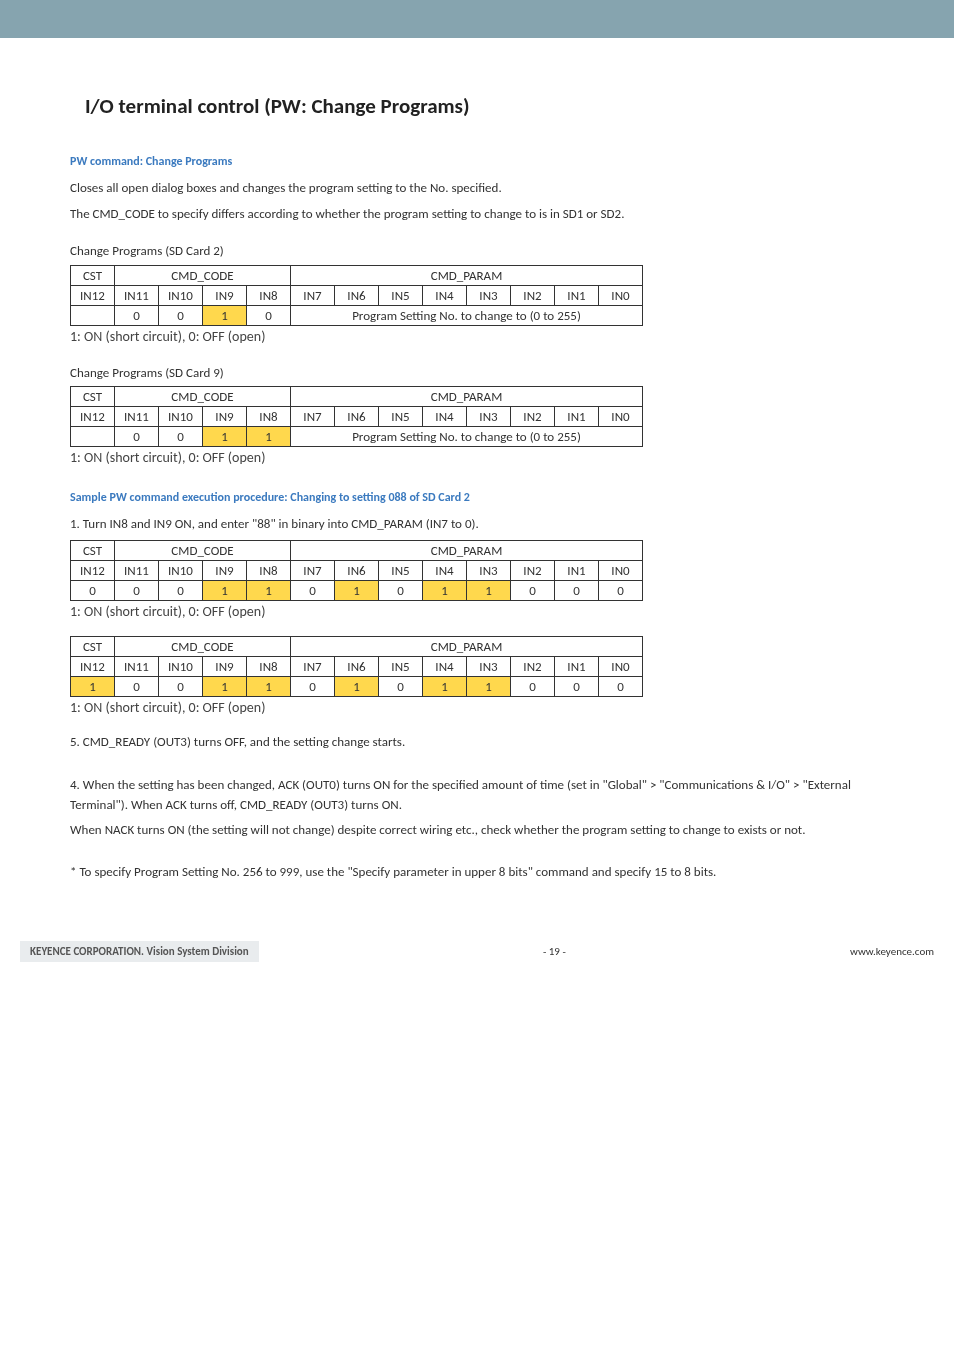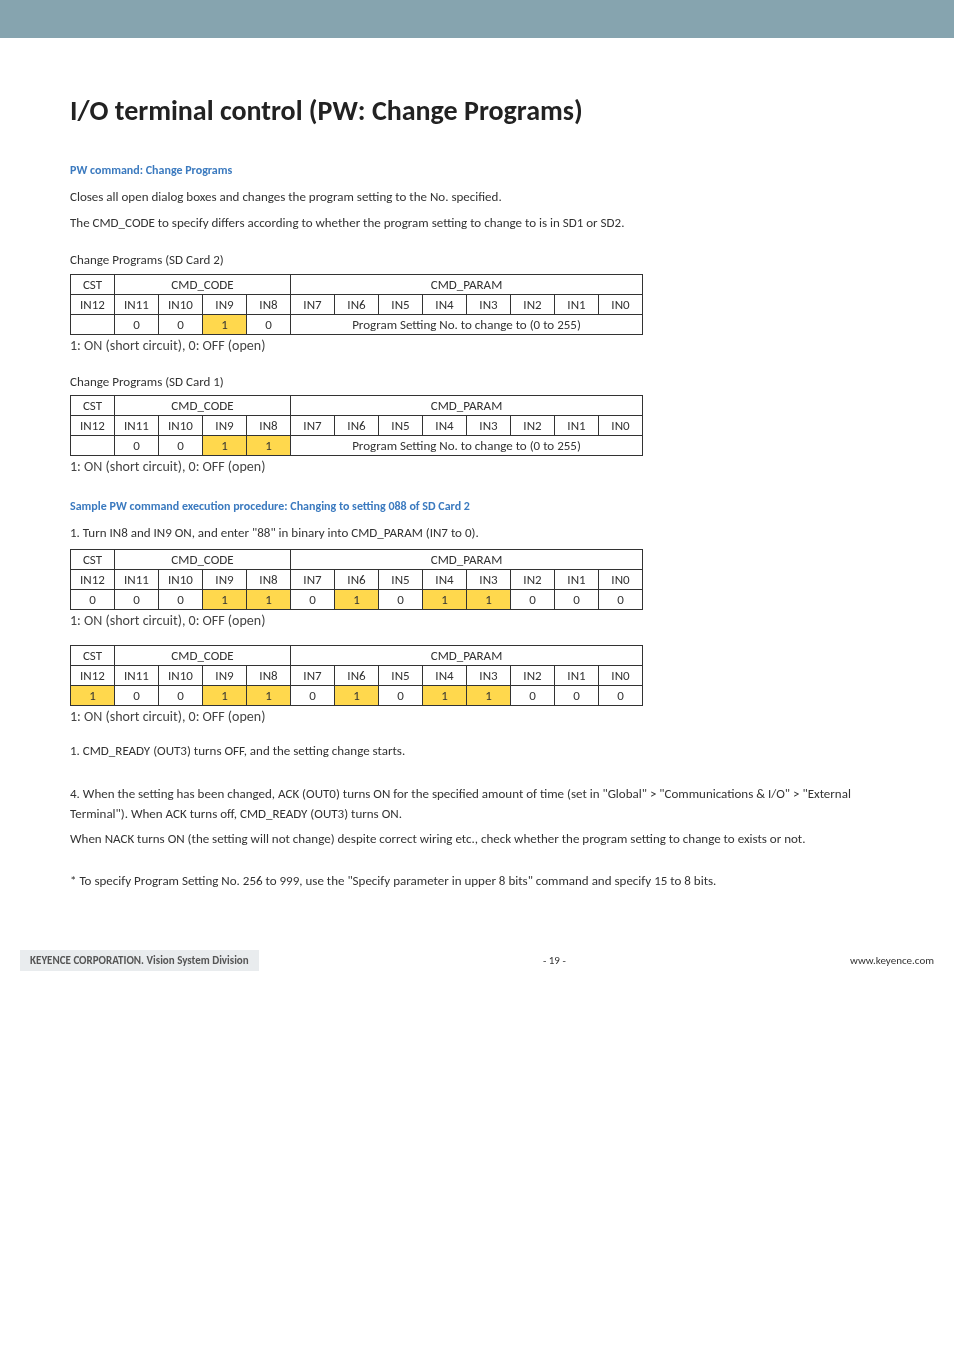--- a/index.html
+++ b/index.html
@@ -1,19 +1,19 @@
 <!DOCTYPE html>
 <html><head>
 <meta charset="utf-8">
 <style>
   html,body{margin:0;padding:0;background:#fff;color:#333;font-family:Calibri,Arial,sans-serif;font-size:13px;}
   .page{width:954px;margin:0 auto;background:#fff;}
   .topbar{height:38px;background:#86a4af;margin-bottom:55px;}
   .content{padding:0 70px;}
-  h1{font-size:28px;font-weight:bold;color:#222;margin:0 0 35px 0;}
+  h1{font-size:21px;font-weight:bold;color:#222;margin:0 0 35px 15px;}
   h2{color:#3b7abf;font-size:12px;font-weight:bold;margin:24px 0 10px 0;}
   p{margin:6px 0;line-height:1.5;}
   .caption{margin-top:18px;margin-bottom:4px;}
   table.bits{border-collapse:collapse;font-size:13px;margin-bottom:2px;}
   table.bits th,table.bits td{border:1px solid #333;padding:2px 4px;text-align:center;min-width:35px;}
   table.bits th{font-weight:normal;}
   td.hl,th.hl{background:#ffd84d;}
   td.param-msg{text-align:left;padding-left:6px;}
   .note{font-size:14px;color:#444;margin:2px 0 16px 0;}
   .footer{display:flex;justify-content:space-between;align-items:center;margin-top:60px;padding:0 20px 30px 20px;font-size:11px;gap:6px;}
@@ -61,21 +61,21 @@
         <td>0</td>
         <td>0</td>
         <td class="hl">1</td>
         <td>0</td>
         <td colspan="8" class="param-msg">Program Setting No. to change to (0 to 255)</td>
       </tr>
     </tbody>
       </table>
     <div class="note">1: ON (short circuit), 0: OFF (open)</div>
 
-    <p class="caption">Change Programs (SD Card 1)</p>
+    <p class="caption">Change Programs (SD Card 9)</p>
     <table class="bits">
       <tbody>
           <tr>
         <th>CST</th>
         <th colspan="4">CMD_CODE</th>
         <th colspan="8">CMD_PARAM</th>
       </tr>
       <tr>
         <th>IN12</th>
         <th>IN11</th>
@@ -182,21 +182,21 @@
         <td class="hl">1</td>
         <td class="hl">1</td>
         <td>0</td>
         <td>0</td>
         <td>0</td>
       </tr>
     </tbody>
       </table>
     <div class="note">1: ON (short circuit), 0: OFF (open)</div>
 
-    <p>1. CMD_READY (OUT3) turns OFF, and the setting change starts.</p>
+    <p>5. CMD_READY (OUT3) turns OFF, and the setting change starts.</p>
     <p style="margin-top:24px;">4. When the setting has been changed, ACK (OUT0) turns ON for the specified amount of time (set in "Global" &gt; "Communications &amp; I/O" &gt; "External Terminal"). When ACK turns off, CMD_READY (OUT3) turns ON.</p>
     <p>When NACK turns ON (the setting will not change) despite correct wiring etc., check whether the program setting to change to exists or not.</p>
     <p style="margin-top:22px;">* To specify Program Setting No. 256 to 999, use the "Specify parameter in upper 8 bits" command and specify 15 to 8 bits.</p>
   </div>
 
   <div class="footer">
     <span class="footer-left">KEYENCE CORPORATION. Vision System Division</span>
     <span class="footer-center">- 19 -</span>
     <span class="footer-right">www.keyence.com</span>
   </div>

